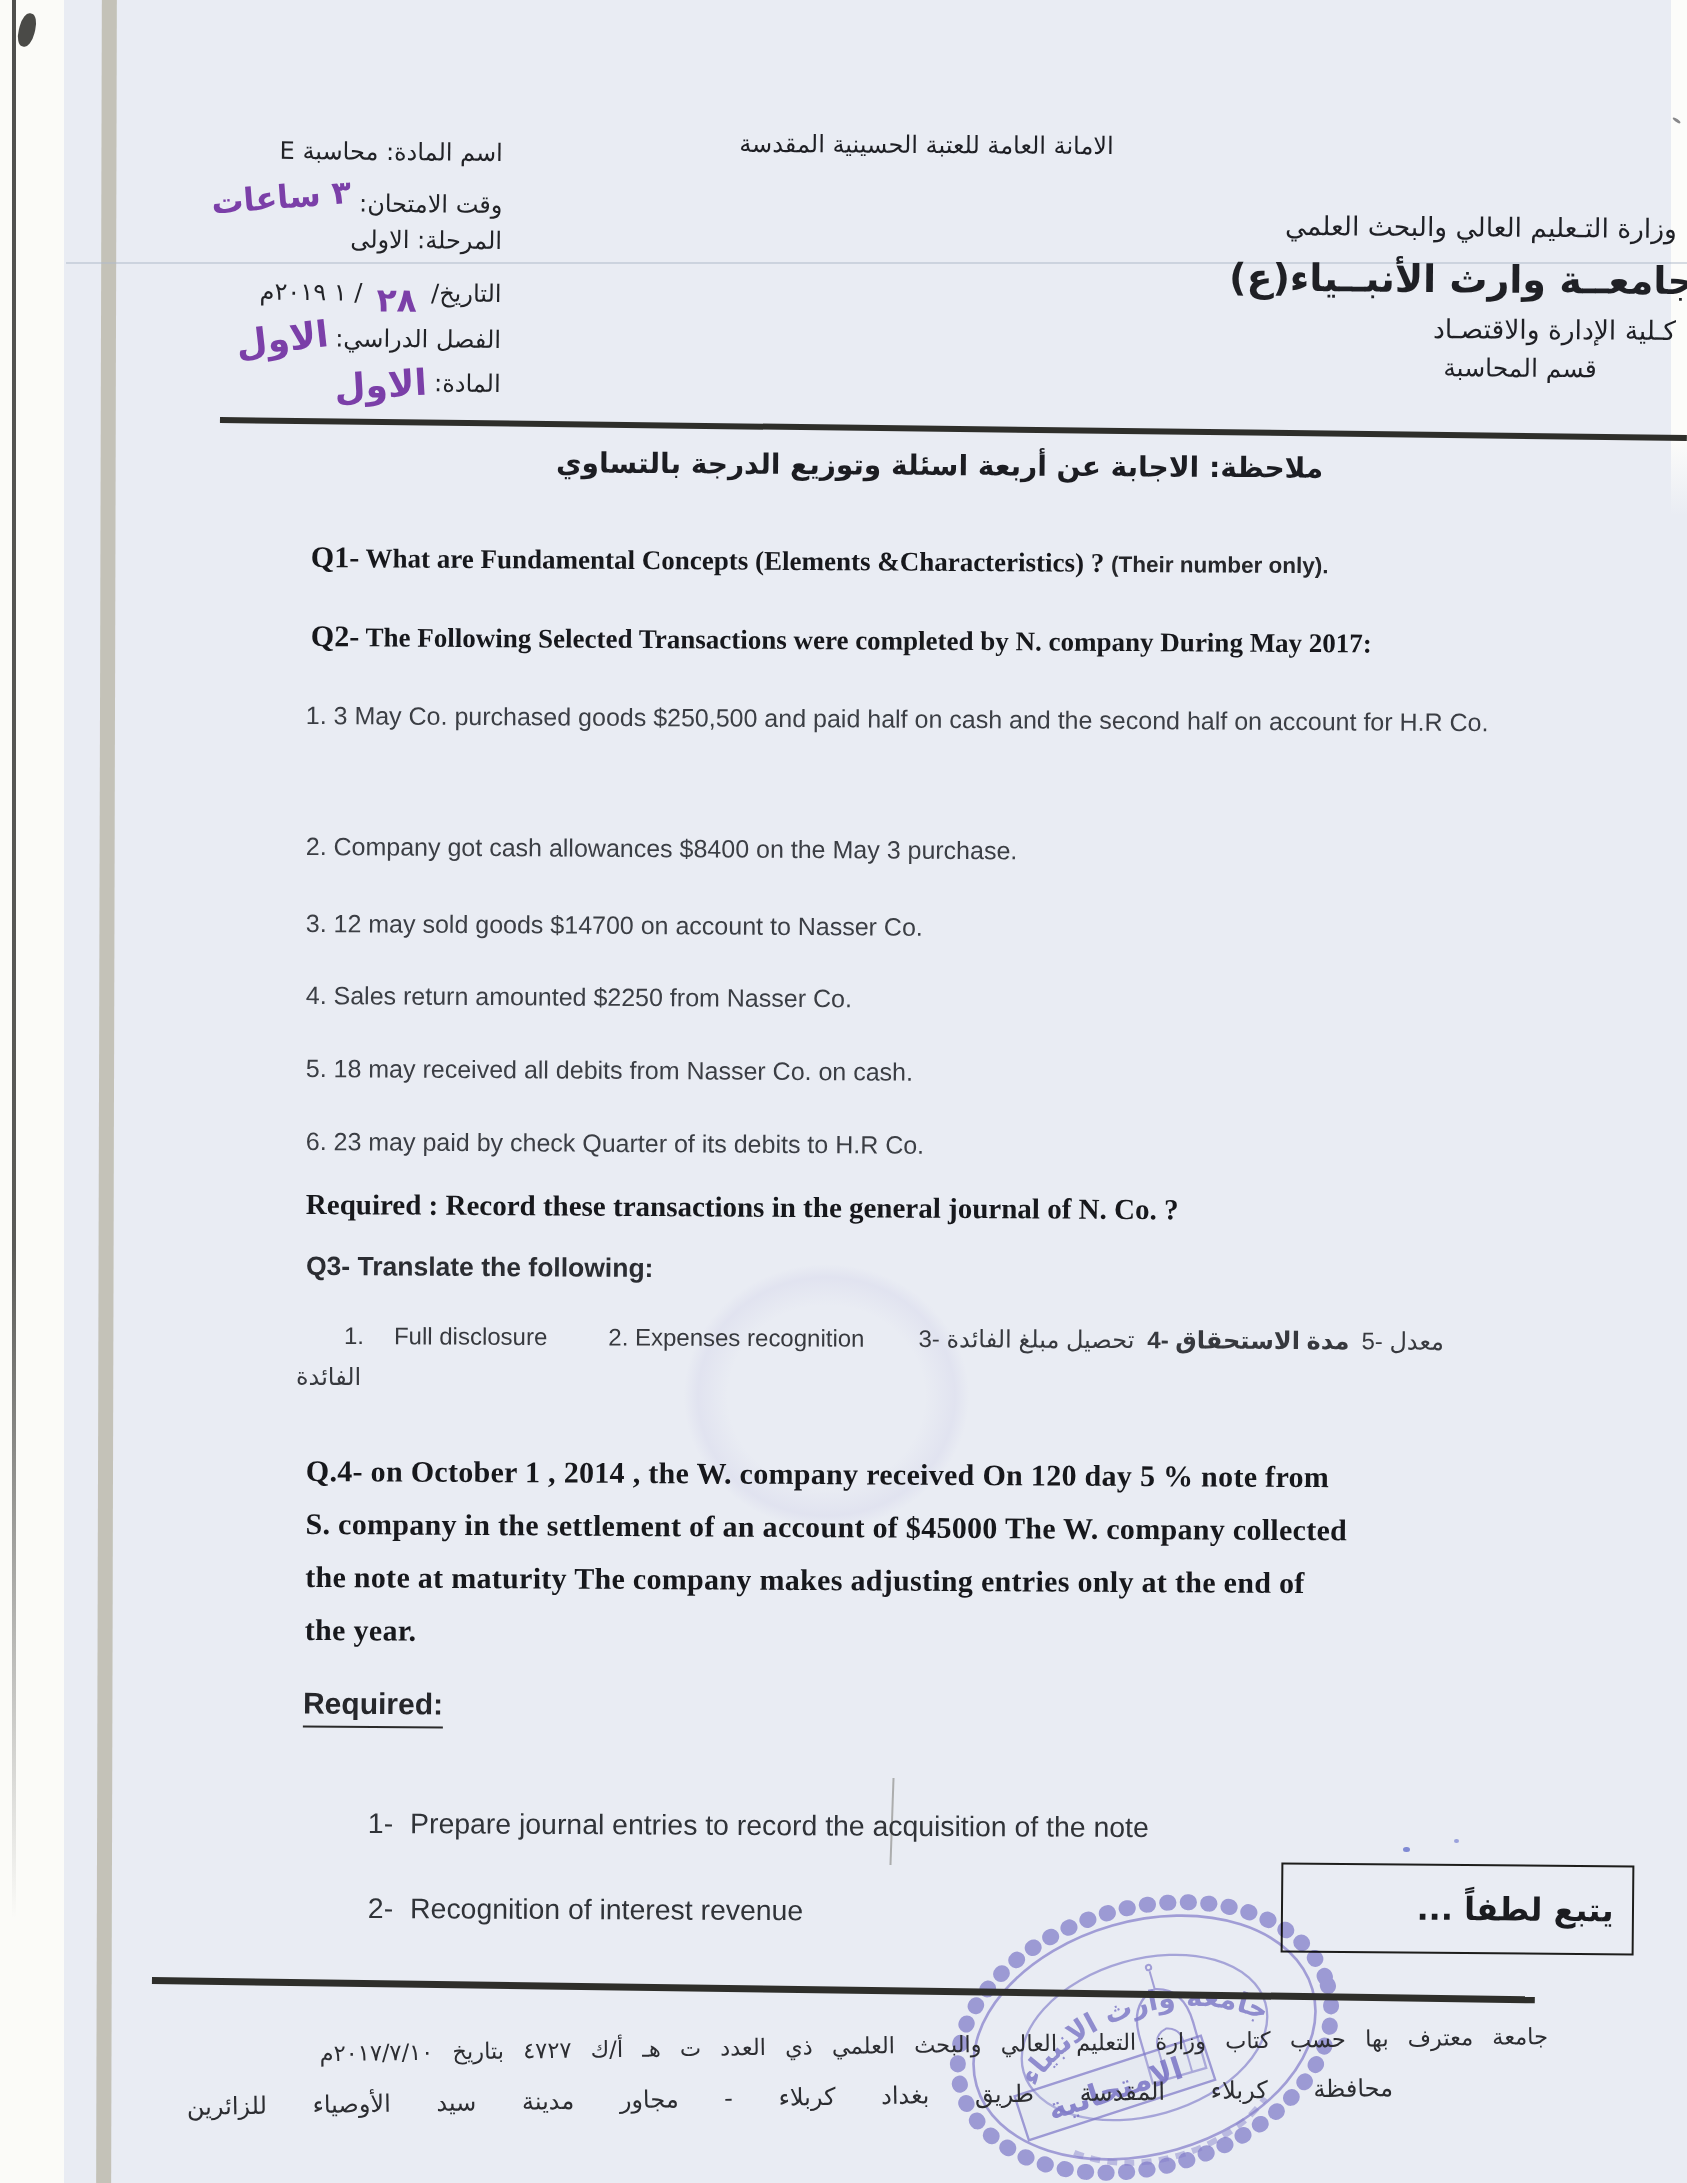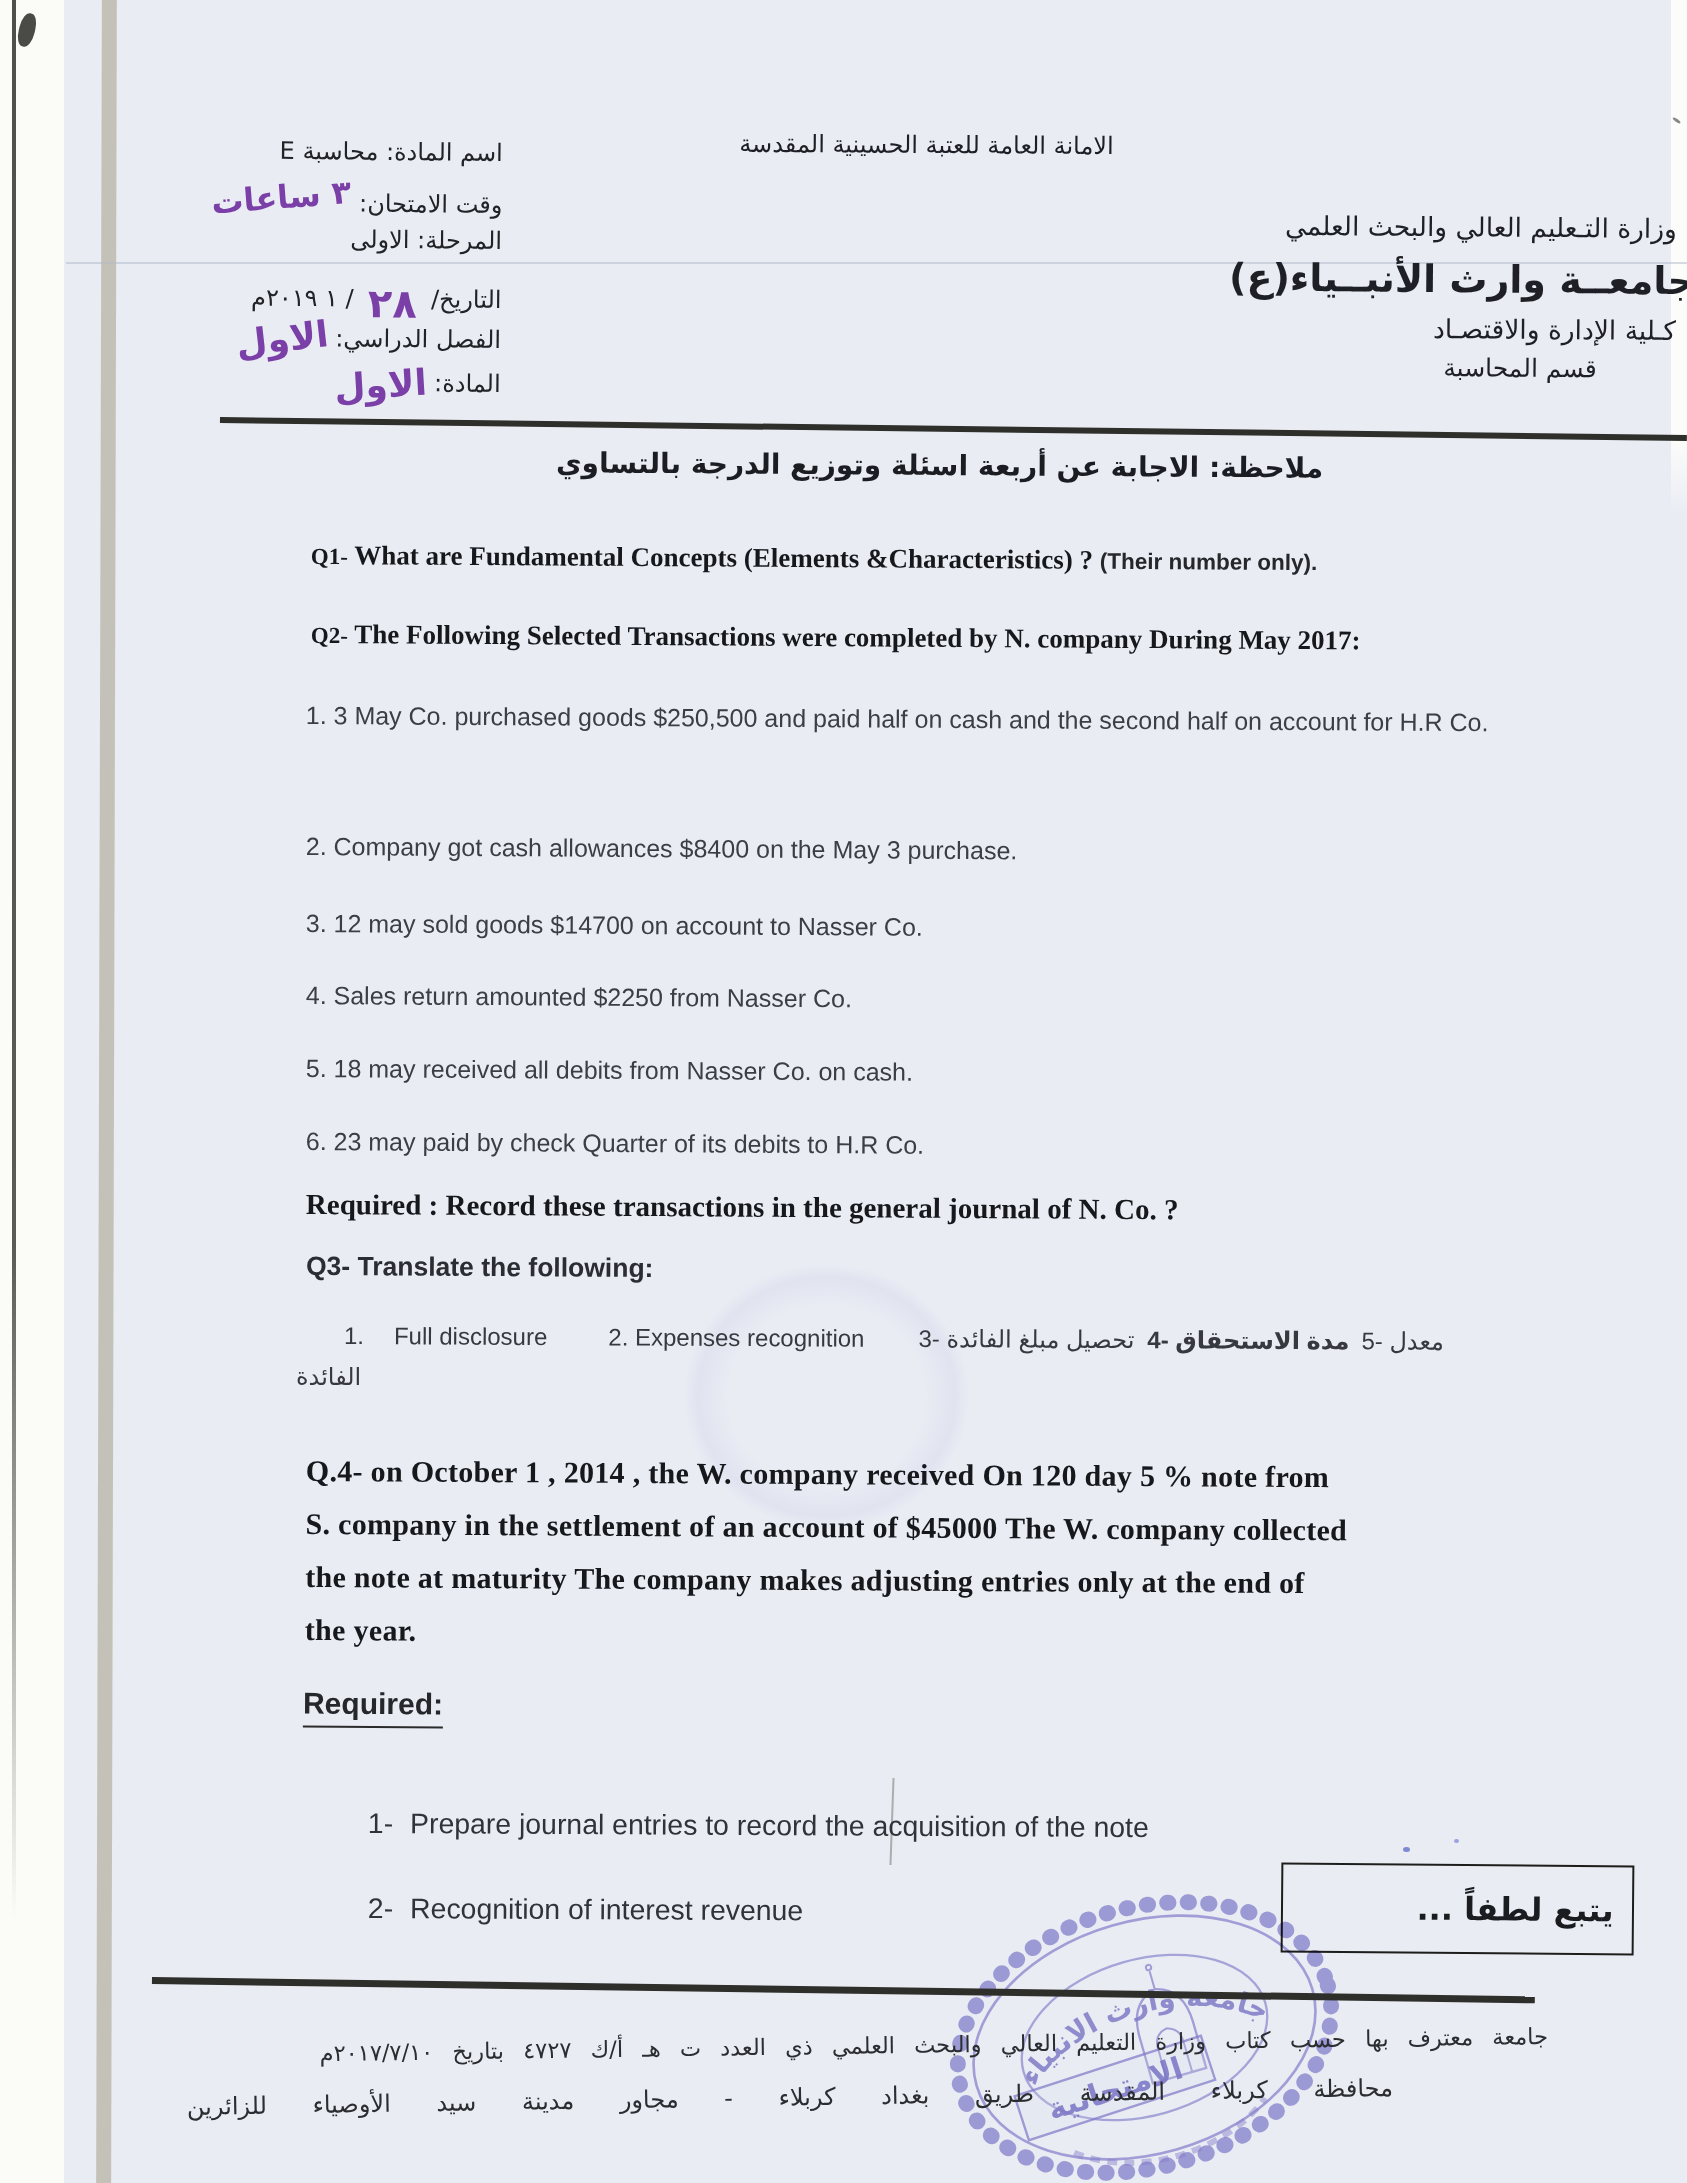--- a/index.html
+++ b/index.html
@@ -39,36 +39,36 @@
   .inst-ministry{font-size:26.5px;margin:0 0 14.6px 0;}
   .inst-university{font-size:38px;font-weight:bold;position:relative;right:-18.5px;margin:0 0 12px 0;white-space:nowrap;}
   .inst-college{font-size:26.5px;margin:0 0 9.3px 0;padding-left:60px;}
   .inst-department{font-size:25px;margin:0 79px 0 0;}
 
   .exam-info{position:absolute;left:232px;top:139px;width:271px;direction:rtl;text-align:right;
     font-size:24px;color:#222327;transform:rotate(.55deg);transform-origin:right top;}
   .exam-info .row{height:44px;white-space:nowrap;overflow:visible;}
   .hand{color:#7b3fa8;font-weight:bold;display:inline-block;}
   .hand-time{font-size:32px;transform:rotate(-5deg) translateY(-2.6px);margin-left:4px;}
-  .hand-day{font-size:40px;transform:translateY(10.6px);margin:0 6.6px;}
+  .hand-day{font-size:33px;transform:translateY(10.6px);margin:0 6.6px;}
   .hand-sem{font-size:36px;transform:rotate(-7deg) translateY(5.3px);}
   .hand-round{font-size:36px;transform:rotate(-4deg) translateY(6.6px);}
 
   .divider{position:absolute;background:#2e2e2a;transform-origin:left top;}
   .divider-top{left:220px;top:417px;width:1467px;height:6px;transform:rotate(.7deg);}
   .divider-bottom{left:152px;top:1977px;width:1383px;height:6.6px;transform:rotate(.8deg);}
 
   .note-line{position:absolute;left:556px;top:449px;font-size:28px;font-weight:bold;color:#1c1d22;
     transform:rotate(.4deg);white-space:nowrap;}
 
   
   .qline{position:absolute;white-space:nowrap;transform:rotate(.35deg);transform-origin:left top;}
   .q1{left:311px;top:540px;}
   .q2{left:311px;top:619px;}
-  .q-label{font-size:23px;margin-top:23px;}
+  .q-label{font-size:30px;margin-top:23px;}
   .q-text{font-size:27px;}
   .q-hint{font-family:"Liberation Sans","DejaVu Sans",sans-serif;font-weight:bold;font-size:22.5px;color:#26272b;}
 
   .q2-item{position:absolute;left:306px;width:1257px;font-size:25px;line-height:71px;
     color:#3b3e44;transform:rotate(.35deg);transform-origin:left top;}
 
   .required1{left:306px;top:1188px;font-size:29px;}
 
   .q3-head{position:absolute;left:306px;top:1252px;font-size:26.5px;font-weight:bold;color:#2b2d32;
     white-space:nowrap;transform:rotate(.35deg);}

